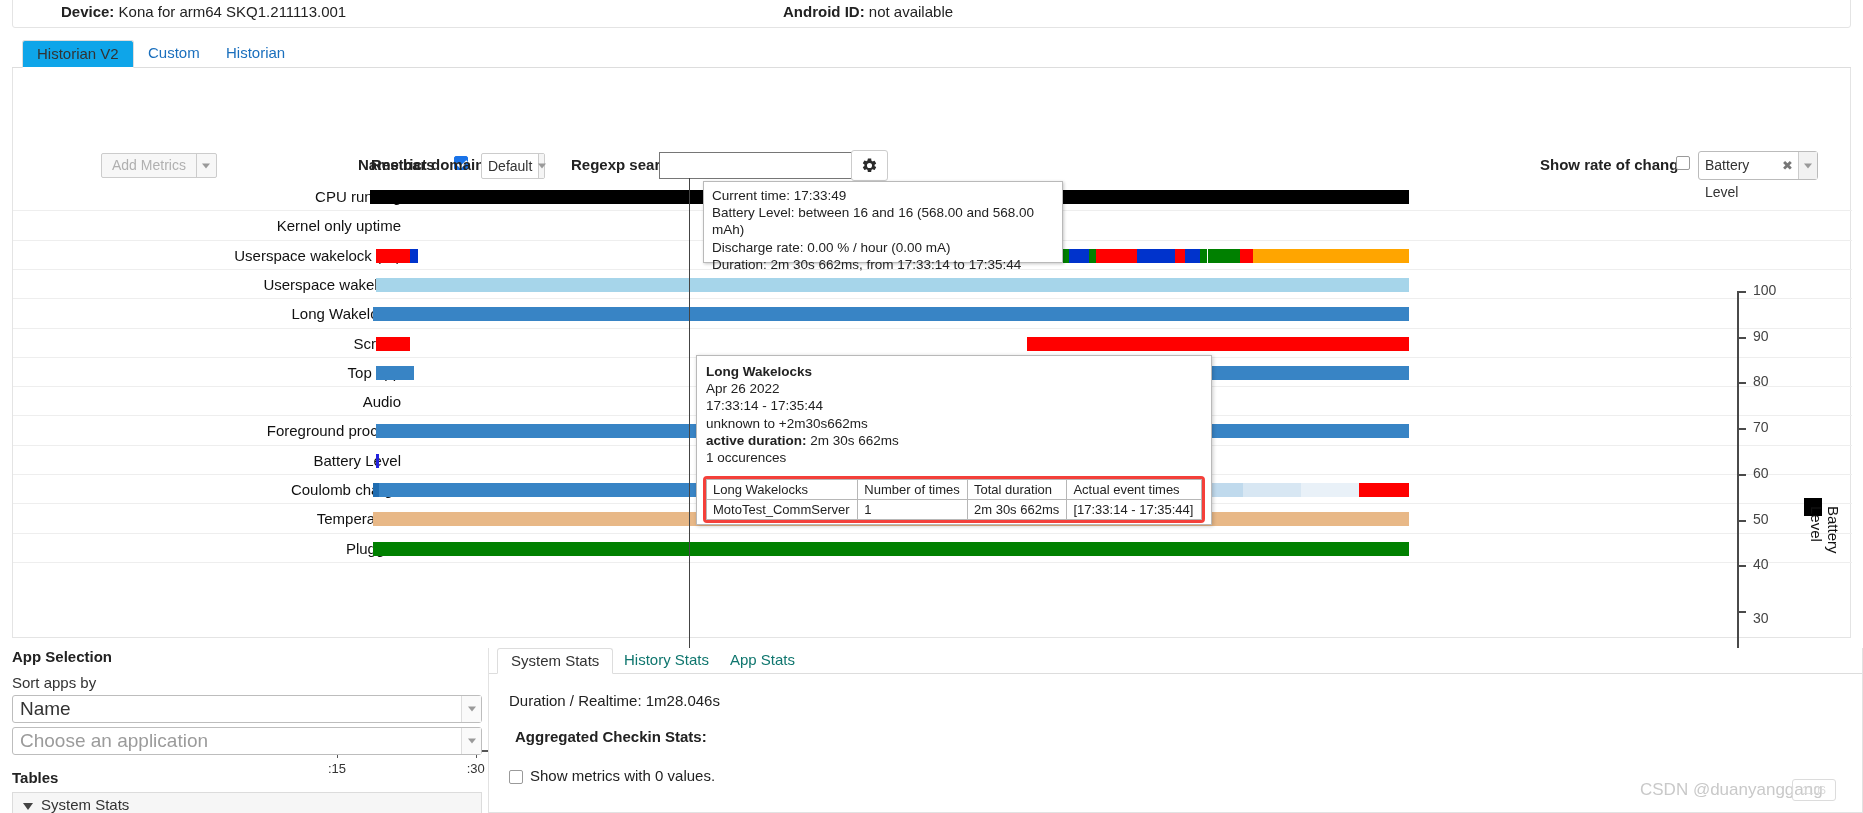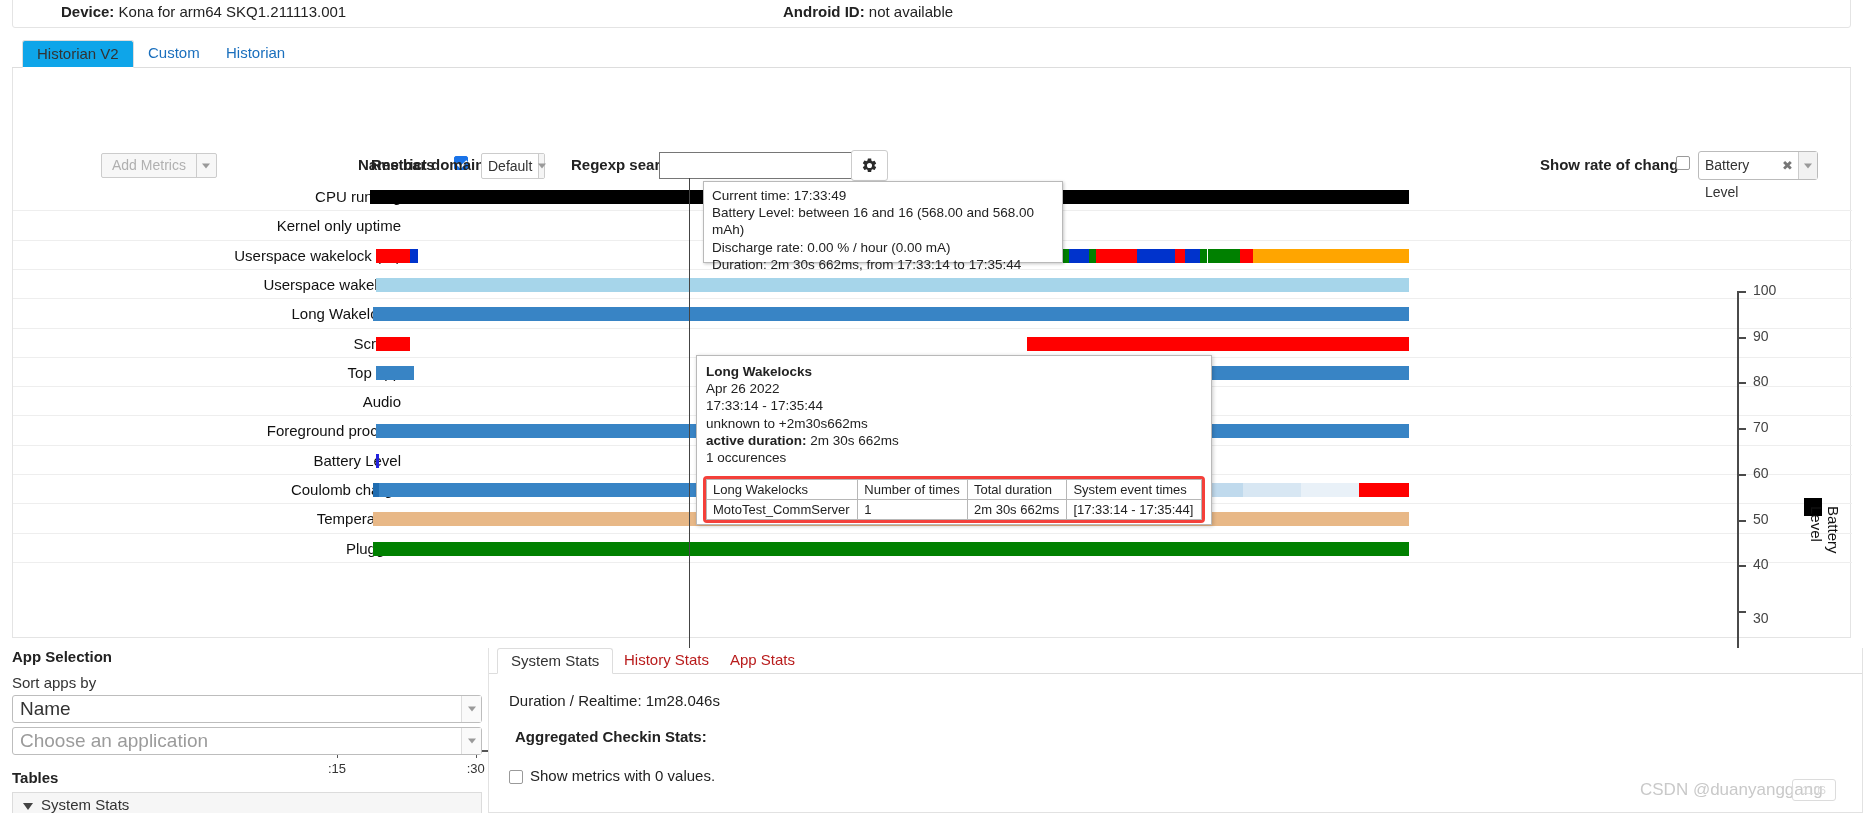--- a/index.html
+++ b/index.html
@@ -173,21 +173,21 @@
     margin-top:6px; height:26px; border:1px solid #dcdcdc; background:#f6f6f6;
     font-size:15px; color:#333; line-height:24px; padding-left:10px;
   }
   .tri { display:inline-block; width:0;height:0;border-left:5px solid transparent;border-right:5px solid transparent;border-top:7px solid #444; margin-right:8px; vertical-align:middle;}
 
   .statspanel {
     position:absolute; left:488px; top:648px; width:1375px; height:165px;
     border:1px solid #e2e2e2; border-top:none; background:#fff;
   }
   .statstabs { position:absolute; left:0; top:0; width:100%; height:26px; border-bottom:1px solid #ddd; }
-  .stab { position:absolute; top:0; height:26px; line-height:24px; font-size:15px; padding:0 13px; color:#b91c1c; }
+  .stab { position:absolute; top:0; height:26px; line-height:24px; font-size:15px; padding:0 13px; color:#0f766e; }
   .stab.active { color:#333; background:#fff; border:1px solid #ddd; border-bottom:1px solid #fff; border-radius:3px 3px 0 0;}
   .stxt { position:absolute; font-size:15px; color:#222; }
 
   .watermark {
     position:absolute; left:1640px; top:780px; font-size:17px; color:#c9c9c9;
   }
   .wm-badge {
     position:absolute; left:1792px; top:779px; width:44px; height:22px;
     border:1px solid #dcdcdc; border-radius:3px; color:#d6d6d6; font-size:11px;
     text-align:center; line-height:20px;
@@ -401,21 +401,21 @@
       <div>1 occurences</div>
     </div>
 
     <div class="tip-table">
       <table>
         <thead>
             <tr id="tip-thead">
               <th>Long Wakelocks</th>
               <th>Number of times</th>
               <th>Total duration</th>
-              <th>System event times</th>
+              <th>Actual event times</th>
             </tr>
           </thead>
         <tbody id="tip-tbody">
             <tr>
               <td>MotoTest_CommServer</td>
               <td>1</td>
               <td>2m 30s 662ms</td>
               <td>[17:33:14 - 17:35:44]</td>
             </tr>
           </tbody>

